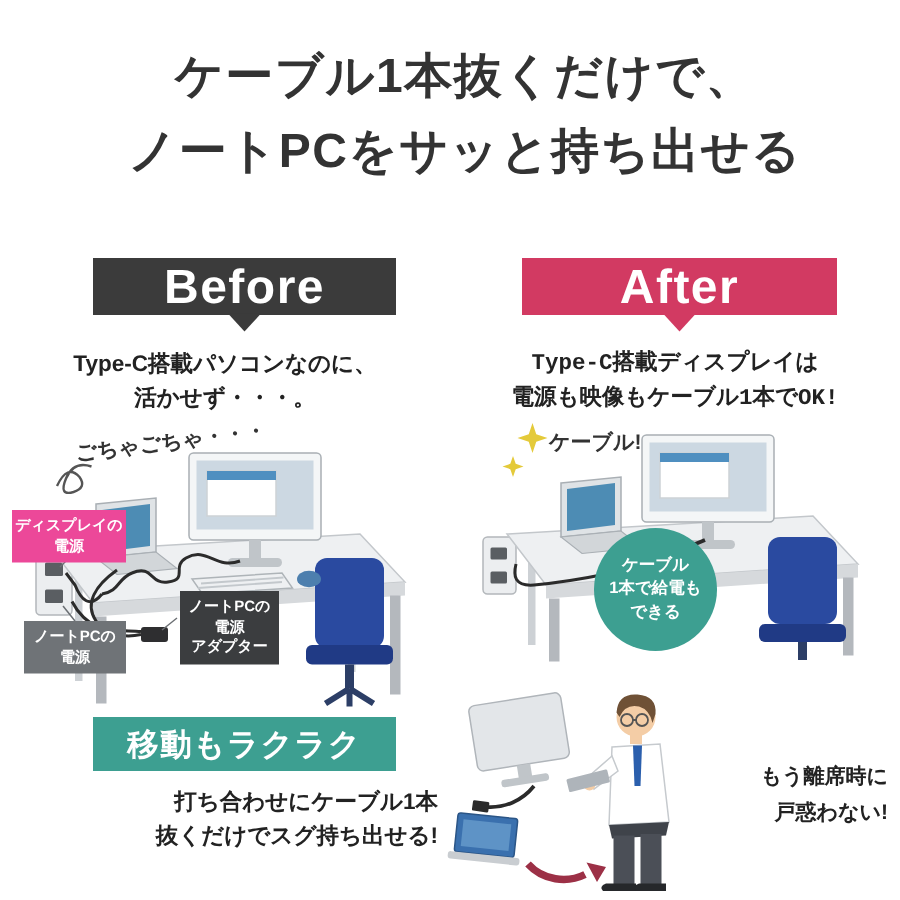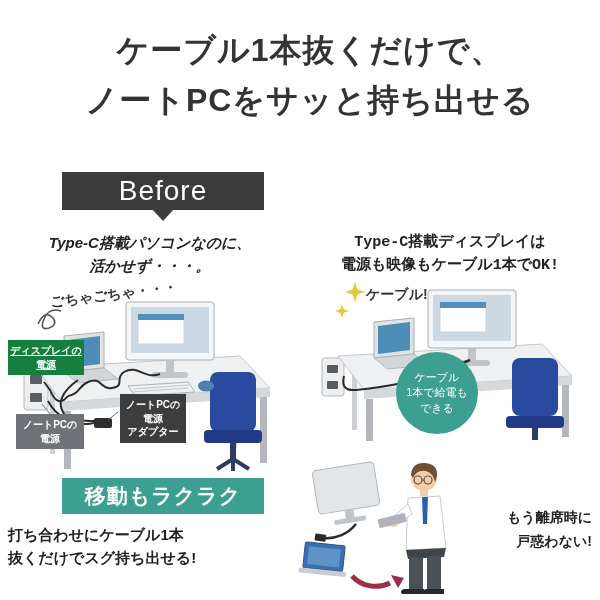--- a/index.html
+++ b/index.html
@@ -13,76 +13,76 @@
   .mlt { white-space:pre-line; }
 
   .title {
     position:absolute; top:26px; left:0; width:600px;
     text-align:center; font-size:32px; font-weight:700; color:#333;
     line-height:1.55; letter-spacing:1px; white-space:pre-line;padding-left:20px;
   }
 
   .badge {
     position:absolute; height:38px; display:flex; align-items:center; justify-content:center;
-    color:#fff; font-weight:400; font-size:28px; letter-spacing:1px;
+    color:#fff; font-weight:700; font-size:32px; letter-spacing:1px;
   }
   .badge-before { left:62px; top:172px; width:202px; background:#3b3b3b; }
   .badge-after  { left:348px; top:172px; width:210px; background:#d23a62; }
   .tri {
     position:absolute; bottom:-11px; left:50%; transform:translateX(-50%);
     width:0; height:0; border-left:11px solid transparent; border-right:11px solid transparent;
   }
   .tri-dark { border-top:12px solid #3b3b3b; }
   .tri-pink { border-top:12px solid #d23a62; }
 
   .desc {
     position:absolute; top:232px; width:284px;
     text-align:center; font-size:15px; font-weight:700; color:#222;
     line-height:1.5; white-space:pre-line;
   }
-  .desc-before { left:8px;font-style:italic; }
+  .desc-before { left:8px; }
   .desc-after  { left:308px;font-family:Liberation Mono, monospace; }
 
   .scene { position:absolute; }
   .scene svg { display:block; }
   .scene-before { left:8px; top:276px; width:284px; height:198px; }
   .scene-after  { left:308px; top:270px; width:284px; height:172px; }
   .scene-bottom { left:296px; top:452px; width:176px; height:145px; }
 
   .clutter-note {
     position:absolute; left:42px; top:10px; font-size:14px; font-weight:700; color:#333;
     transform:rotate(-7deg); white-space:nowrap;
   }
   .tidy-note {
     position:absolute; left:58px; top:16px; font-size:14px; font-weight:700; color:#333;
     white-space:nowrap;
   }
   .lbl {
     position:absolute; color:#fff; font-size:10px; font-weight:700; line-height:1.35;
     text-align:center; padding:4px 2px; white-space:pre-line;
   }
-  .lbl-display { left:0px;  top:64px;  width:76px; background:#15803d;text-decoration:underline; }
+  .lbl-display { left:0px;  top:64px;  width:76px; background:#ec4899; }
   .lbl-pcpower { left:8px;  top:138px; width:68px; background:#6f7377; }
   .lbl-adapter { left:112px;top:118px; width:66px; background:#3b3d3f; }
 
   .badge-teal {
     position:absolute; left:62px; top:478px; width:202px; height:36px;
     background:#3d9f91; color:#fff; font-size:21px; font-weight:700;
     display:flex; align-items:center; justify-content:center; letter-spacing:1px;
   }
   .benefit-text {
     position:absolute; left:8px; top:524px; width:284px;
-    text-align:left; font-size:15px; font-weight:700; color:#222;
+    text-align:right; font-size:15px; font-weight:700; color:#222;
     line-height:1.5; white-space:pre-line;
   }
 
   .teal-circle {
     position:absolute; left:396px; top:352px; width:82px; height:82px;
     background:#3d9f91; border-radius:50%;
-    color:#fff; font-size:11px; font-weight:400; line-height:1.4;
+    color:#fff; font-size:11px; font-weight:700; line-height:1.4;
     display:flex; align-items:center; justify-content:center; text-align:center;
     white-space:pre-line; z-index:3;
   }
 
   .bottom-note {
     position:absolute; left:458px; top:506px; width:134px;
     text-align:right; font-size:14px; font-weight:700; color:#222;
     line-height:1.7; white-space:pre-line; z-index:3;
   }
 </style>
@@ -173,20 +173,24 @@
 電源</div>
     <div class="lbl lbl-adapter">ノートPCの
 電源
 アダプター</div>
   </div>
 
   <div class="badge-teal">移動もラクラク</div>
   <p class="benefit-text mlt">打ち合わせにケーブル1本
 抜くだけでスグ持ち出せる!</p>
 
+  <div class="badge badge-after">
+    <span>After</span>
+    <span class="tri tri-pink"></span>
+  </div>
 
   <p class="desc desc-after mlt">Type-C搭載ディスプレイは
 電源も映像もケーブル1本でOK!</p>
 
   <div class="scene scene-after">
     <svg width="284" height="172" viewBox="0 0 284 172">
 
       <g fill="#e4ca3a">
         <polygon points="47,12 49.5,19.5 57,22 49.5,24.5 47,32 44.5,24.5 37,22 44.5,19.5"></polygon>
         <polygon points="34,34 35.8,39.2 41,41 35.8,42.8 34,48 32.2,42.8 27,41 32.2,39.2"></polygon>

